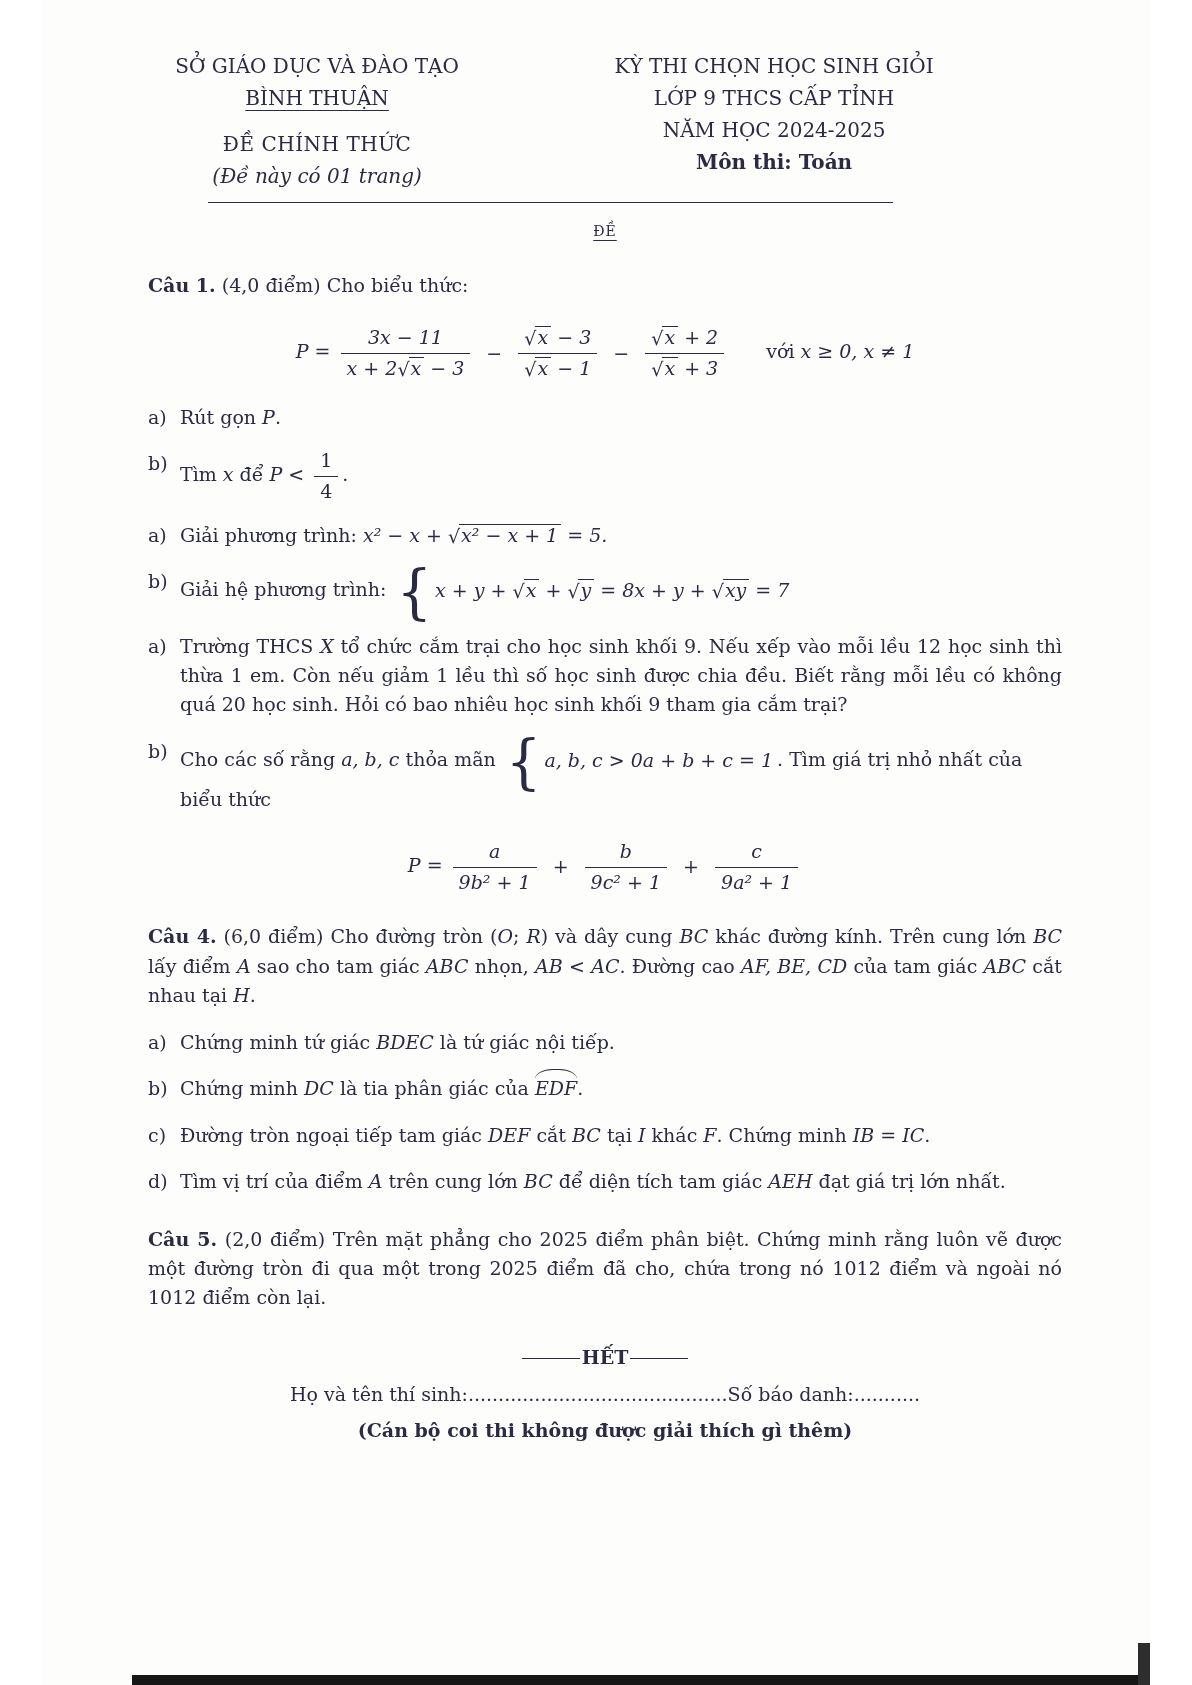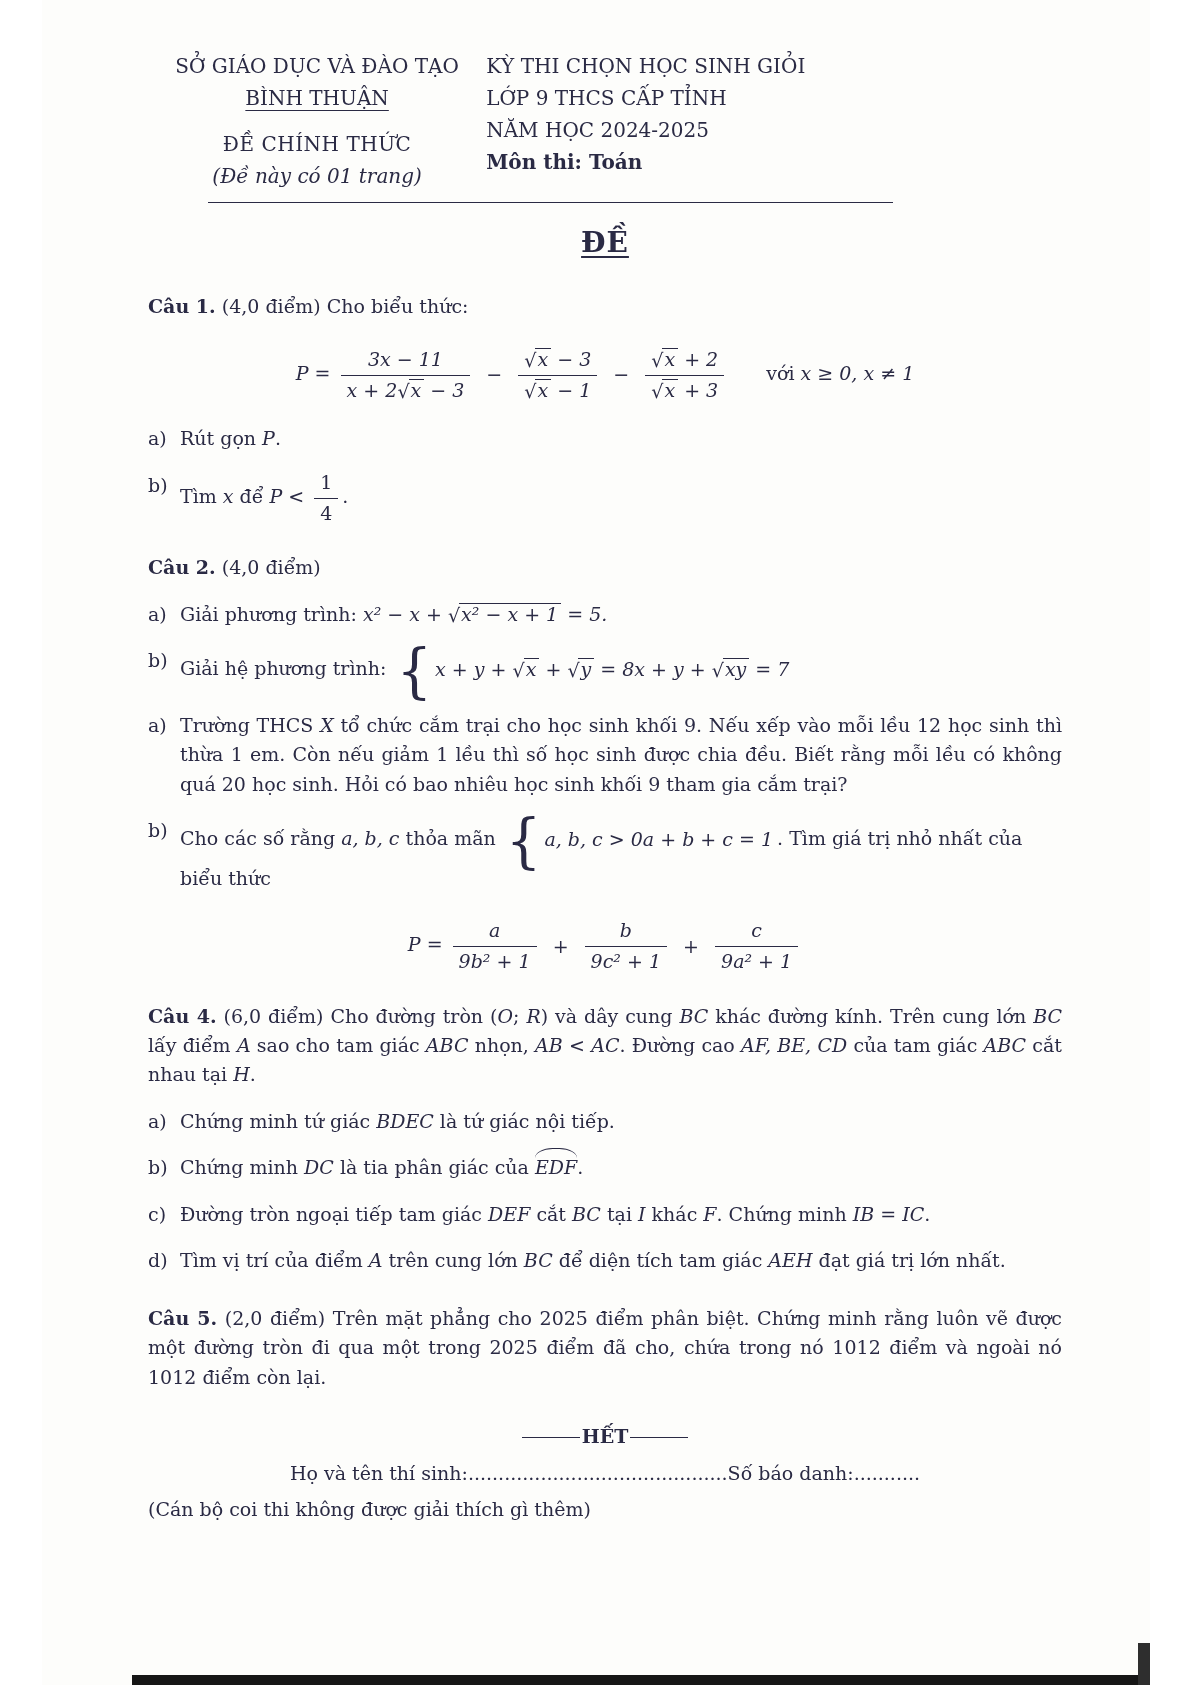--- a/index.html
+++ b/index.html
@@ -12,28 +12,28 @@
     color:#2a2a44;
     font-family:"DejaVu Serif","Liberation Serif",serif;
     font-size:19px;
     line-height:1.55;
     padding:50px 88px 0 106px;
     overflow:hidden;
   }
   
   .header { display:flex; }
   .h-left { width:37%; text-align:center; }
-  .h-right { width:63%; }
+  .h-right { width:63%; text-align:center; }
   .h-line { line-height:1.6; font-size:20px; }
   .underline { text-decoration:underline; text-underline-offset:5px; text-decoration-thickness:1.4px; }
   .official { margin-top:14px; letter-spacing:0.5px; }
   .it { font-style:italic; }
   .bold { font-weight:bold; }
   .header-rule { width:685px; margin:10px auto 0 60px; border-bottom:1.6px solid #2a2a44; }
-  .doc-title { text-align:center; font-weight:bold; font-size:28px; margin:18px 0 8px; letter-spacing:1px; }
+  .doc-title { text-align:center; font-weight:normal; font-size:14px; margin:18px 0 8px; letter-spacing:1px; }
   .doc-title span { text-decoration:underline; text-underline-offset:4px; }
   
   .para { margin:28px 0 10px; }
   .just { text-align:justify; }
   .qlabel { font-weight:bold; }
   .item { display:flex; margin:17px 0; }
   .item .marker { flex:0 0 32px; }
   .item .body { flex:1; }
   .mi { font-style:italic; }
   
@@ -50,21 +50,21 @@
   .brace { font-size:56px; font-weight:200; line-height:0.85; margin-right:3px; transform:scaleY(1.08); }
   .sys-lines { display:inline-flex; flex-direction:row; text-align:left; }
   .sys-line { line-height:1.75; }
   .hat { position:relative; display:inline-block; }
   .hat::before { content:""; position:absolute; left:0; right:0; top:-5px; height:9px;
     border-top:1.5px solid #2a2a44; border-radius:50% 50% 0 0 / 120% 120% 0 0; }
   
   .het { text-align:center; margin:30px 0 6px; font-weight:bold; }
   .hetline { display:inline-block; width:58px; border-top:1.3px solid #2a2a44; vertical-align:middle; margin:0 2px; }
   .sign-line { text-align:center; margin:8px 0 2px; }
-  .note { text-align:left; font-weight:normal; margin:6px 0 0; }
+  .note { text-align:center; font-weight:bold; margin:6px 0 0; }
   .page-edge { position:absolute; bottom:0; left:90px; right:0; height:10px; background:#161616; }
   .page-edge-notch { position:absolute; bottom:0; right:0; width:12px; height:42px; background:#2e2e2e; }
 </style>
 </head>
 <body>
 
 <div class="page">
 
   <div class="header">
     <div class="h-left">
@@ -107,21 +107,20 @@
 
   <div class="item">
     <span class="marker">a)</span>
     <span class="body"><span>Rút gọn </span><span class="mi">P</span><span>.</span></span>
   </div>
   <div class="item">
     <span class="marker">b)</span>
     <span class="body"><span><span>Tìm </span><span class="mi">x</span><span> để </span><span class="mi">P</span><span> &lt; </span></span><span class="frac"><span class="num">1</span><span class="den">4</span></span><span>.</span></span>
   </div>
 
-  <p class="para"><span class="qlabel">Câu 2.</span><span> (4,0 điểm)</span></p>
 
   <div class="item">
     <span class="marker">a)</span>
     <span class="body"><span>Giải phương trình: </span><span class="mi">x² − x + </span><span class="sqrt"><span class="rsign">√</span><span class="rad mi">x² − x + 1</span></span><span class="mi"> = 5.</span></span>
   </div>
 
   <div class="item">
     <span class="marker">b)</span>
     <span class="body"><span>Giải hệ phương trình: </span><span class="system">
           <span class="brace">{</span>

